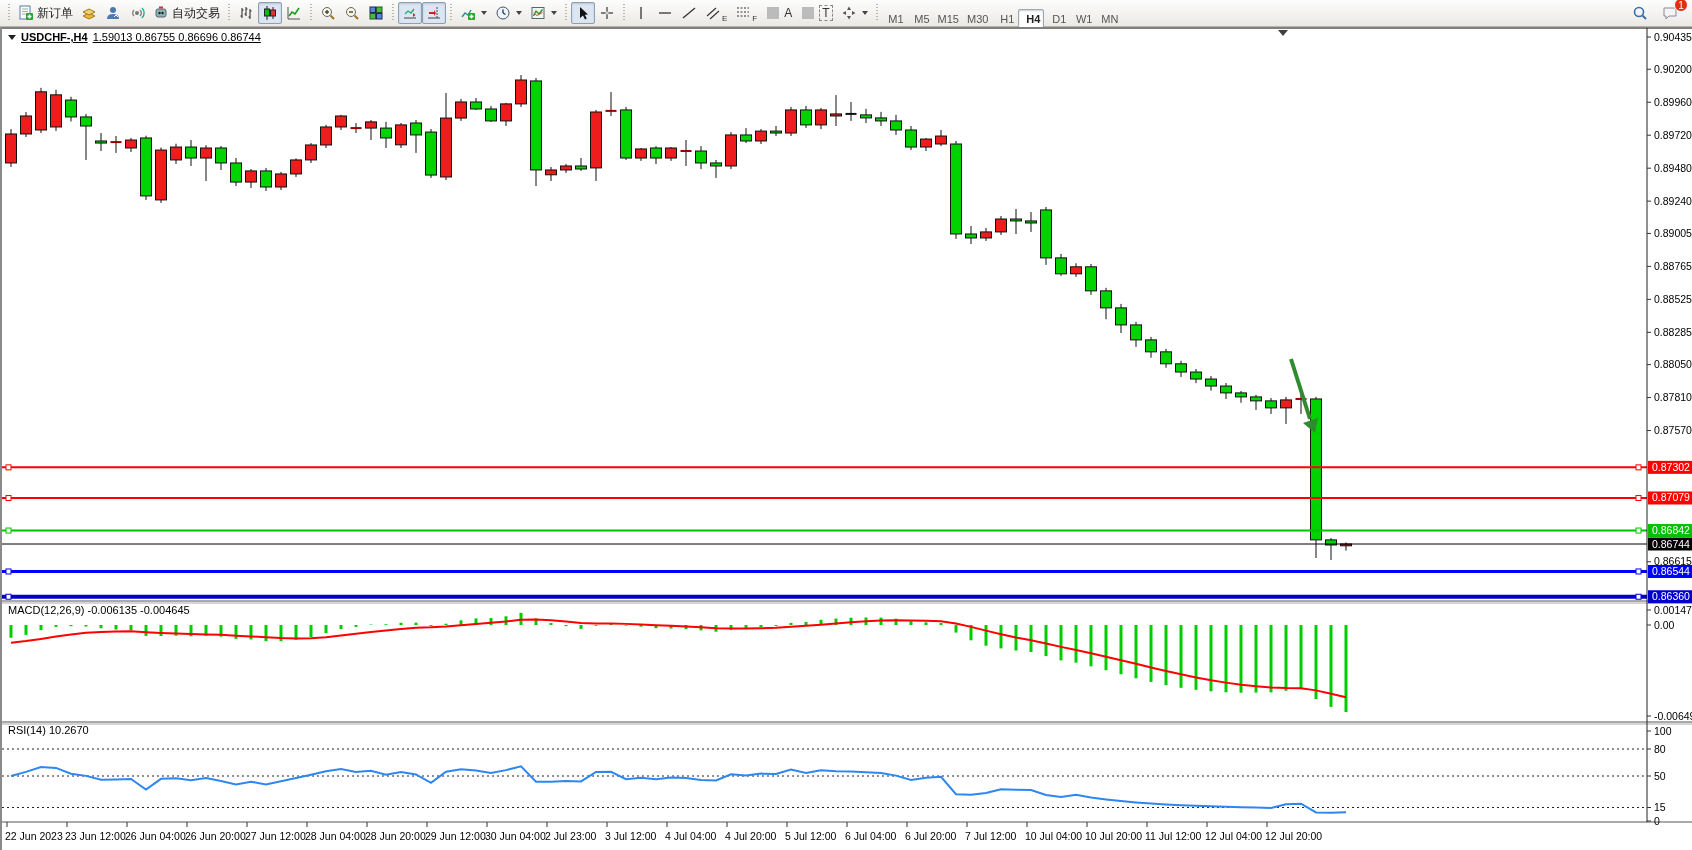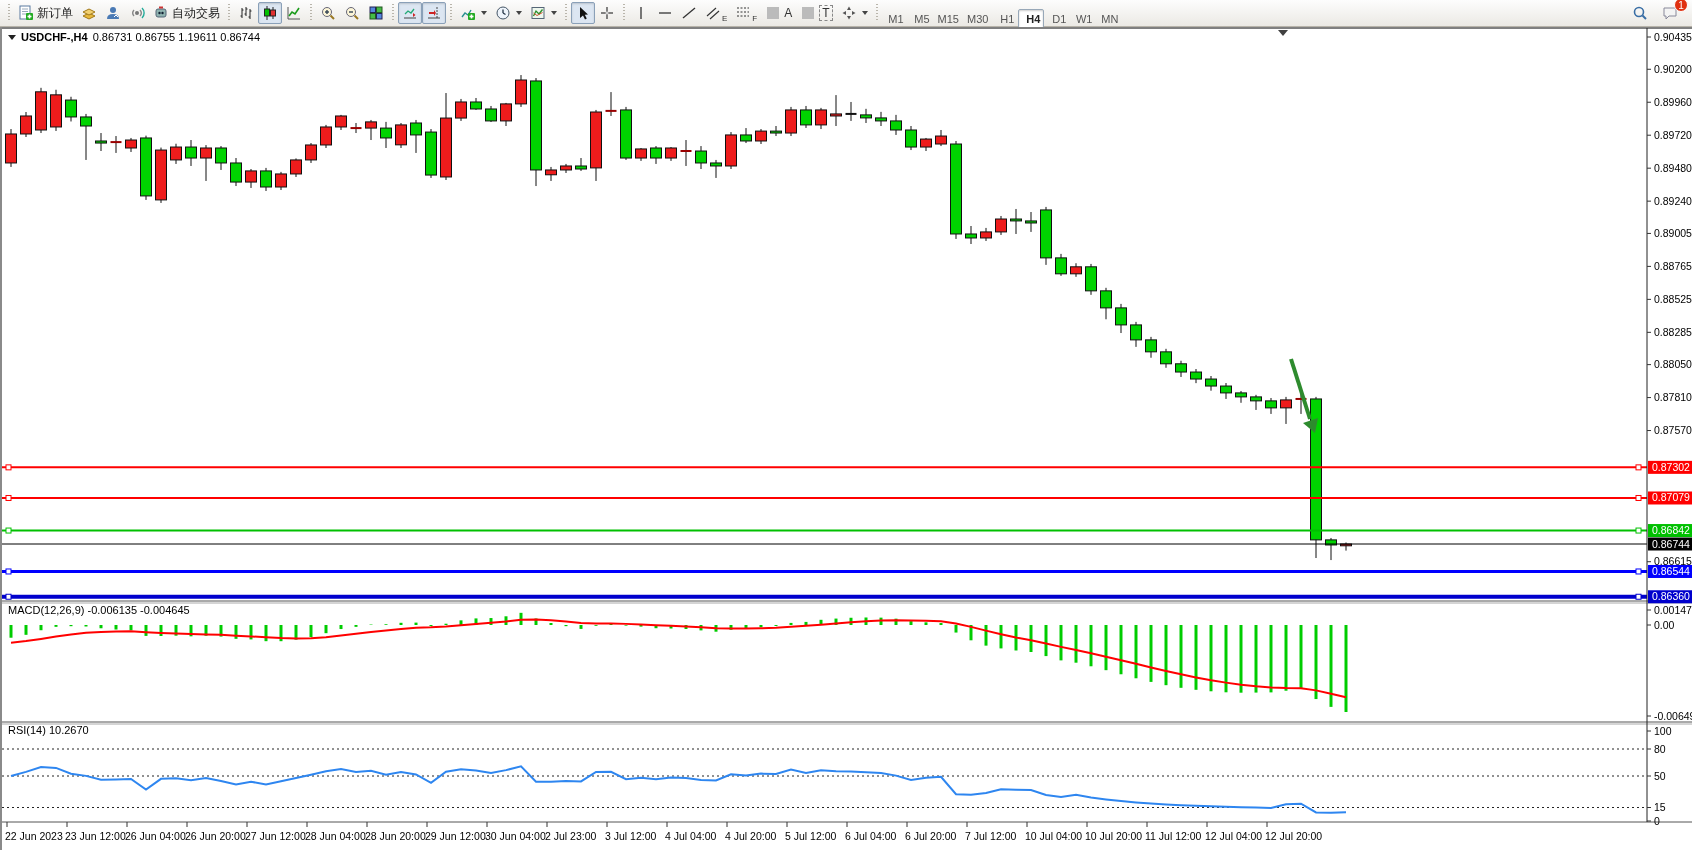--- a/index.html
+++ b/index.html
@@ -27,21 +27,21 @@
     border-right:3px solid transparent; border-top:4px solid #444; margin-left:2px; }
   .tb-right { margin-left:auto; display:flex; align-items:center; gap:6px; padding-right:6px; }
   .badge { position:absolute; top:-5px; right:-7px; background:#e03010; color:#fff;
     border-radius:8px; font-size:10px; min-width:14px; height:14px; line-height:14px;
     text-align:center; border:1px solid #fff; }
   .chat-wrap { position:relative; }
   
   #chart-window { position:absolute; top:27px; left:0; width:1692px; height:823px;
     background:#fff; border-left:2px solid #8a8a8a; }
   #chart-title { position:absolute; top:4px; left:6px; font-size:11px; color:#000;
-    display:flex; align-items:center; gap:5px; z-index:5; }
+    display:flex; align-items:center; gap:5px; z-index:5;text-decoration:underline; }
   #chart-title .tri { width:0; height:0; border-left:4px solid transparent;
     border-right:4px solid transparent; border-top:5px solid #222; }
   svg text { font-family:"Liberation Sans", sans-serif; }
 </style>
 </head>
 <body>
 
 <div id="toolbar">
     <span class="grip"></span>
     <div class="tb-btn">
@@ -287,21 +287,21 @@
         </svg>
         <span class="badge">1</span>
       </div>
     </div>
   </div>
 
 <div id="chart-window">
   <div id="chart-title">
     <span class="tri"></span>
     <span style="font-weight:bold;">USDCHF-,H4</span>
-    <span>0.86731 0.86755 1.19611 0.86744</span>
+    <span>1.59013 0.86755 0.86696 0.86744</span>
   </div>
   <svg id="chart-svg" width="1692" height="823" viewBox="0 27 1692 823">
       <rect x="0" y="27" width="1692" height="823" fill="#ffffff"></rect>
       <line x1="0" y1="28" x2="1692" y2="28" stroke="#000" stroke-width="1"></line>
       <defs>
         <clipPath id="clip-main">
           <rect x="0" y="44" width="1645" height="557"></rect>
         </clipPath>
         <clipPath id="clip-macd">
           <rect x="0" y="605" width="1645" height="116"></rect>

